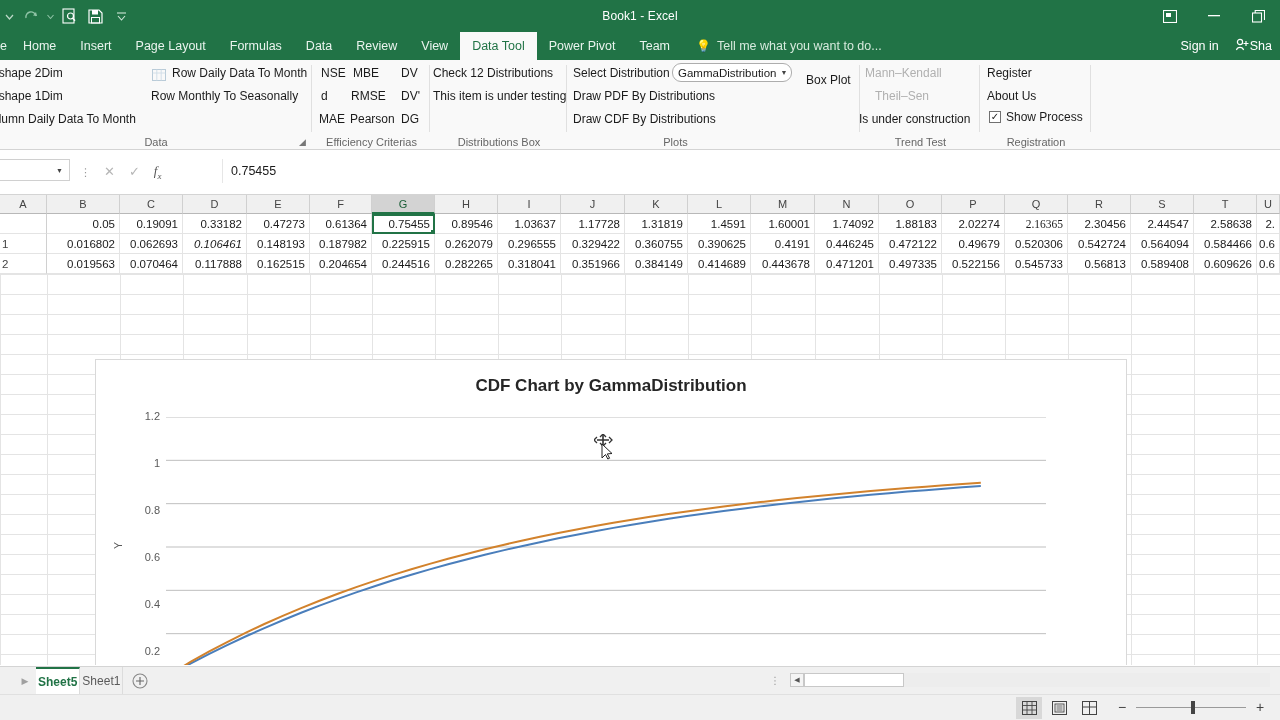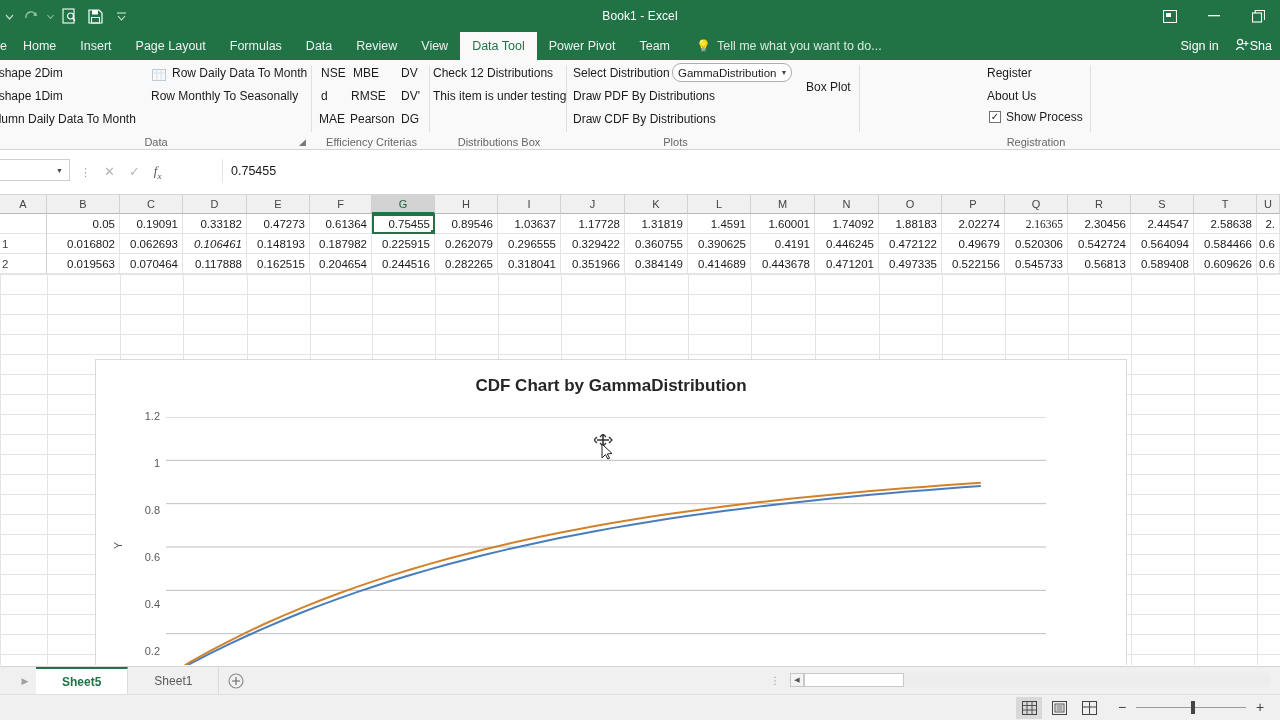--- a/index.html
+++ b/index.html
@@ -160,21 +160,21 @@
   
   .cursor { position: absolute; left: 594px; top: 434px; width: 20px; height: 26px; pointer-events: none; }
 
   
   .sheetbar {
     position: absolute; top: 666px; left: 0; width: 1280px; height: 28px;
     background: #f0f0f0; border-top: 1px solid #d4d4d4; display: flex; align-items: stretch;
   }
   .nav-arrow { width: 22px; display: flex; align-items: center; justify-content: center; font-size: 9px; color: #a0a0a0; }
   .stab {
-    padding: 0 26px; display: flex; align-items: center; font-size: 12px; color: #5a5a5a;
+    padding: 0 2px; display: flex; align-items: center; font-size: 12px; color: #5a5a5a;
     border-right: 1px solid #dcdcdc;
   }
   .stab.active { background: #fff; color: #217346; font-weight: bold; border-top: 2px solid #217346; border-right: 1px solid #dcdcdc; }
   .addsheet { width: 34px; display: flex; align-items: center; justify-content: center; color: #777; }
   .hscroll { position: absolute; left: 770px; top: 672px; width: 500px; height: 16px; display: flex; align-items: center; }
   .hs-dots { font-size: 10px; color: #999; line-height: 7px; margin-right: 10px; }
   .hs-left { width: 14px; height: 14px; border: 1px solid #c8c8c8; background: #f4f4f4; display: flex; align-items: center; justify-content: center; font-size: 7px; color: #555; }
   .hs-thumb { width: 100px; height: 14px; border: 1px solid #c8c8c8; background: #fff; }
   .hs-track { flex: 1; height: 14px; background: #ededed; }
 
@@ -332,25 +332,32 @@
     </div>
 
     <div class="rgroup" style="left:568px; width:292px;">
       <div class="ritem" style="left:5px; top:6px;">Select Distribution</div>
       <div class="combo" style="left:104px; top:3px; width:120px;border-radius:9px;">
         <span>GammaDistribution</span>
         <span class="caret">▼</span>
       </div>
       <div class="ritem" style="left:5px; top:29px;">Draw PDF By Distributions</div>
       <div class="ritem" style="left:5px; top:52px;">Draw CDF By Distributions</div>
-      <div class="ritem" style="left:238px; top:20px;">Box Plot</div>
+      <div class="ritem" style="left:238px; top:13px;">Box Plot</div>
       <div class="glabel" style="width:215px;">Plots</div>
       <div class="gsep"></div>
     </div>
 
+    <div class="rgroup" style="left:861px; width:119px;">
+      <div class="ritem dim" style="left:4px; top:6px;">Mann–Kendall</div>
+      <div class="ritem dim" style="left:14px; top:29px;">Theil–Sen</div>
+      <div class="ritem" style="left:-2px; top:52px;">Is under construction</div>
+      <div class="glabel">Trend Test</div>
+      <div class="gsep"></div>
+    </div>
 
     <div class="rgroup" style="left:981px; width:110px;">
       <div class="ritem" style="left:6px; top:6px;">Register</div>
       <div class="ritem" style="left:6px; top:29px;">About Us</div>
       <div class="chk" style="left:8px; top:50px;">
         <span class="chkbox">✓</span>
         <span>Show Process</span>
       </div>
       <div class="glabel">Registration</div>
       <div class="gsep"></div>

